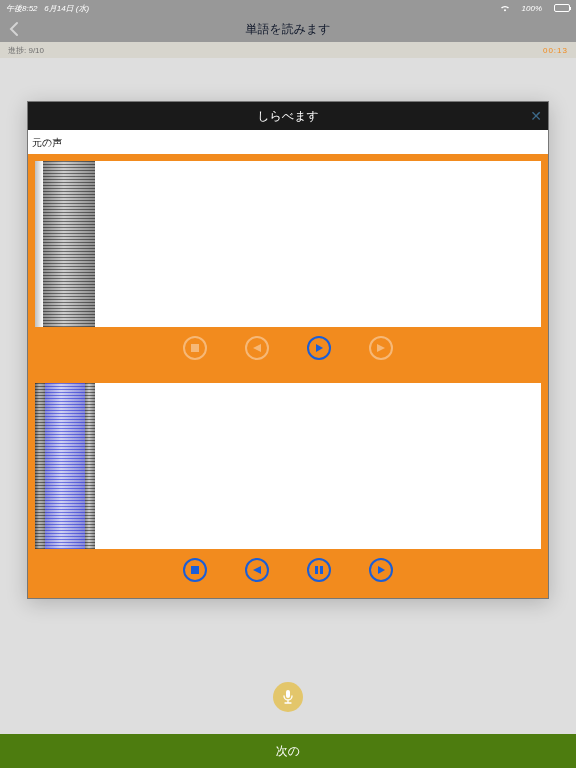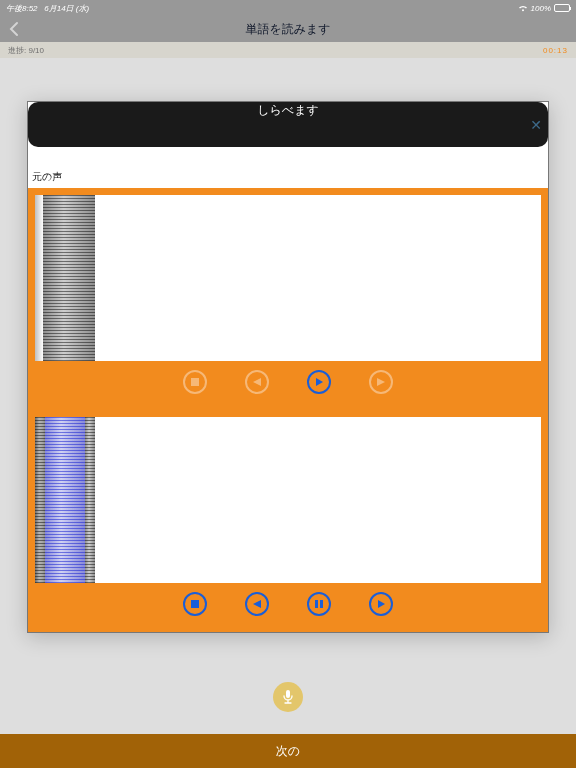--- a/index.html
+++ b/index.html
@@ -14,21 +14,21 @@
     height: 16px;
     background: #989898;
     color: #fff;
     font-size: 8px;
     display: flex;
     align-items: center;
     padding: 0 6px;
     justify-content: space-between;
     font-style: italic;
   }
-  .status-right { display: flex; align-items: center; gap: 3px; }
+  .status-right { display: flex; align-items: center; gap: 12px; }
   .battery { width: 16px; height: 8px; border: 1px solid #fff; border-radius: 2px; position: relative; }
   .battery::after { content:""; position:absolute; right:-2px; top:2px; width:1px; height:3px; background:#fff; }
   .battery-fill { background:#fff; width:100%; height:100%; }
 
   .nav-bar {
     height: 26px;
     background: #989898;
     color: #0f172a;
     display: flex;
     align-items: center;
@@ -58,39 +58,38 @@
     position: absolute;
     left: 27px; top: 101px;
     width: 522px;
     border: 1px solid #777;
     background: #fff;
     box-shadow: 0 4px 20px rgba(0,0,0,0.2);
   }
   .modal-header {
     background: #1a1a1a;
     color: #fff;
-    height: 45px;
-    display: flex;
+    height: 28px;
+    display: flex;
+    align-items: center;
     justify-content: center;
     font-size: 12px;
     position: relative;
-    border-radius: 10px;
   }
   .modal-close {
     position: absolute; right: 6px; top: 50%; transform: translateY(-50%);
     color: #3d6a8a; cursor: pointer;
     font-size: 14px; font-weight: 300;
   }
 
   .section-label {
     font-size: 10px;
     padding: 6px 4px 4px 4px;
     color: #111;
     background: #fff;
-    margin-top: 17px;
   }
 
   .audio-block {
     background: #f28b1e;
     padding: 6px;
   }
   .spectro-wrap {
     background: #fff;
     height: 168px;
     position: relative;
@@ -143,21 +142,21 @@
     border-radius: 50%;
     display: flex; align-items: center; justify-content: center;
     color: #fff;
     cursor: pointer;
   }
 
   .bottom-bar {
     position: absolute;
     left: 0; right: 0; bottom: 0;
     height: 34px;
-    background: #a16207;
+    background: #4d7c0f;
     color: #fff;
     display: flex;
     align-items: center;
     justify-content: center;
     font-size: 12px;
     cursor: pointer;
   }
 
   svg { display: block; }
 </style>

